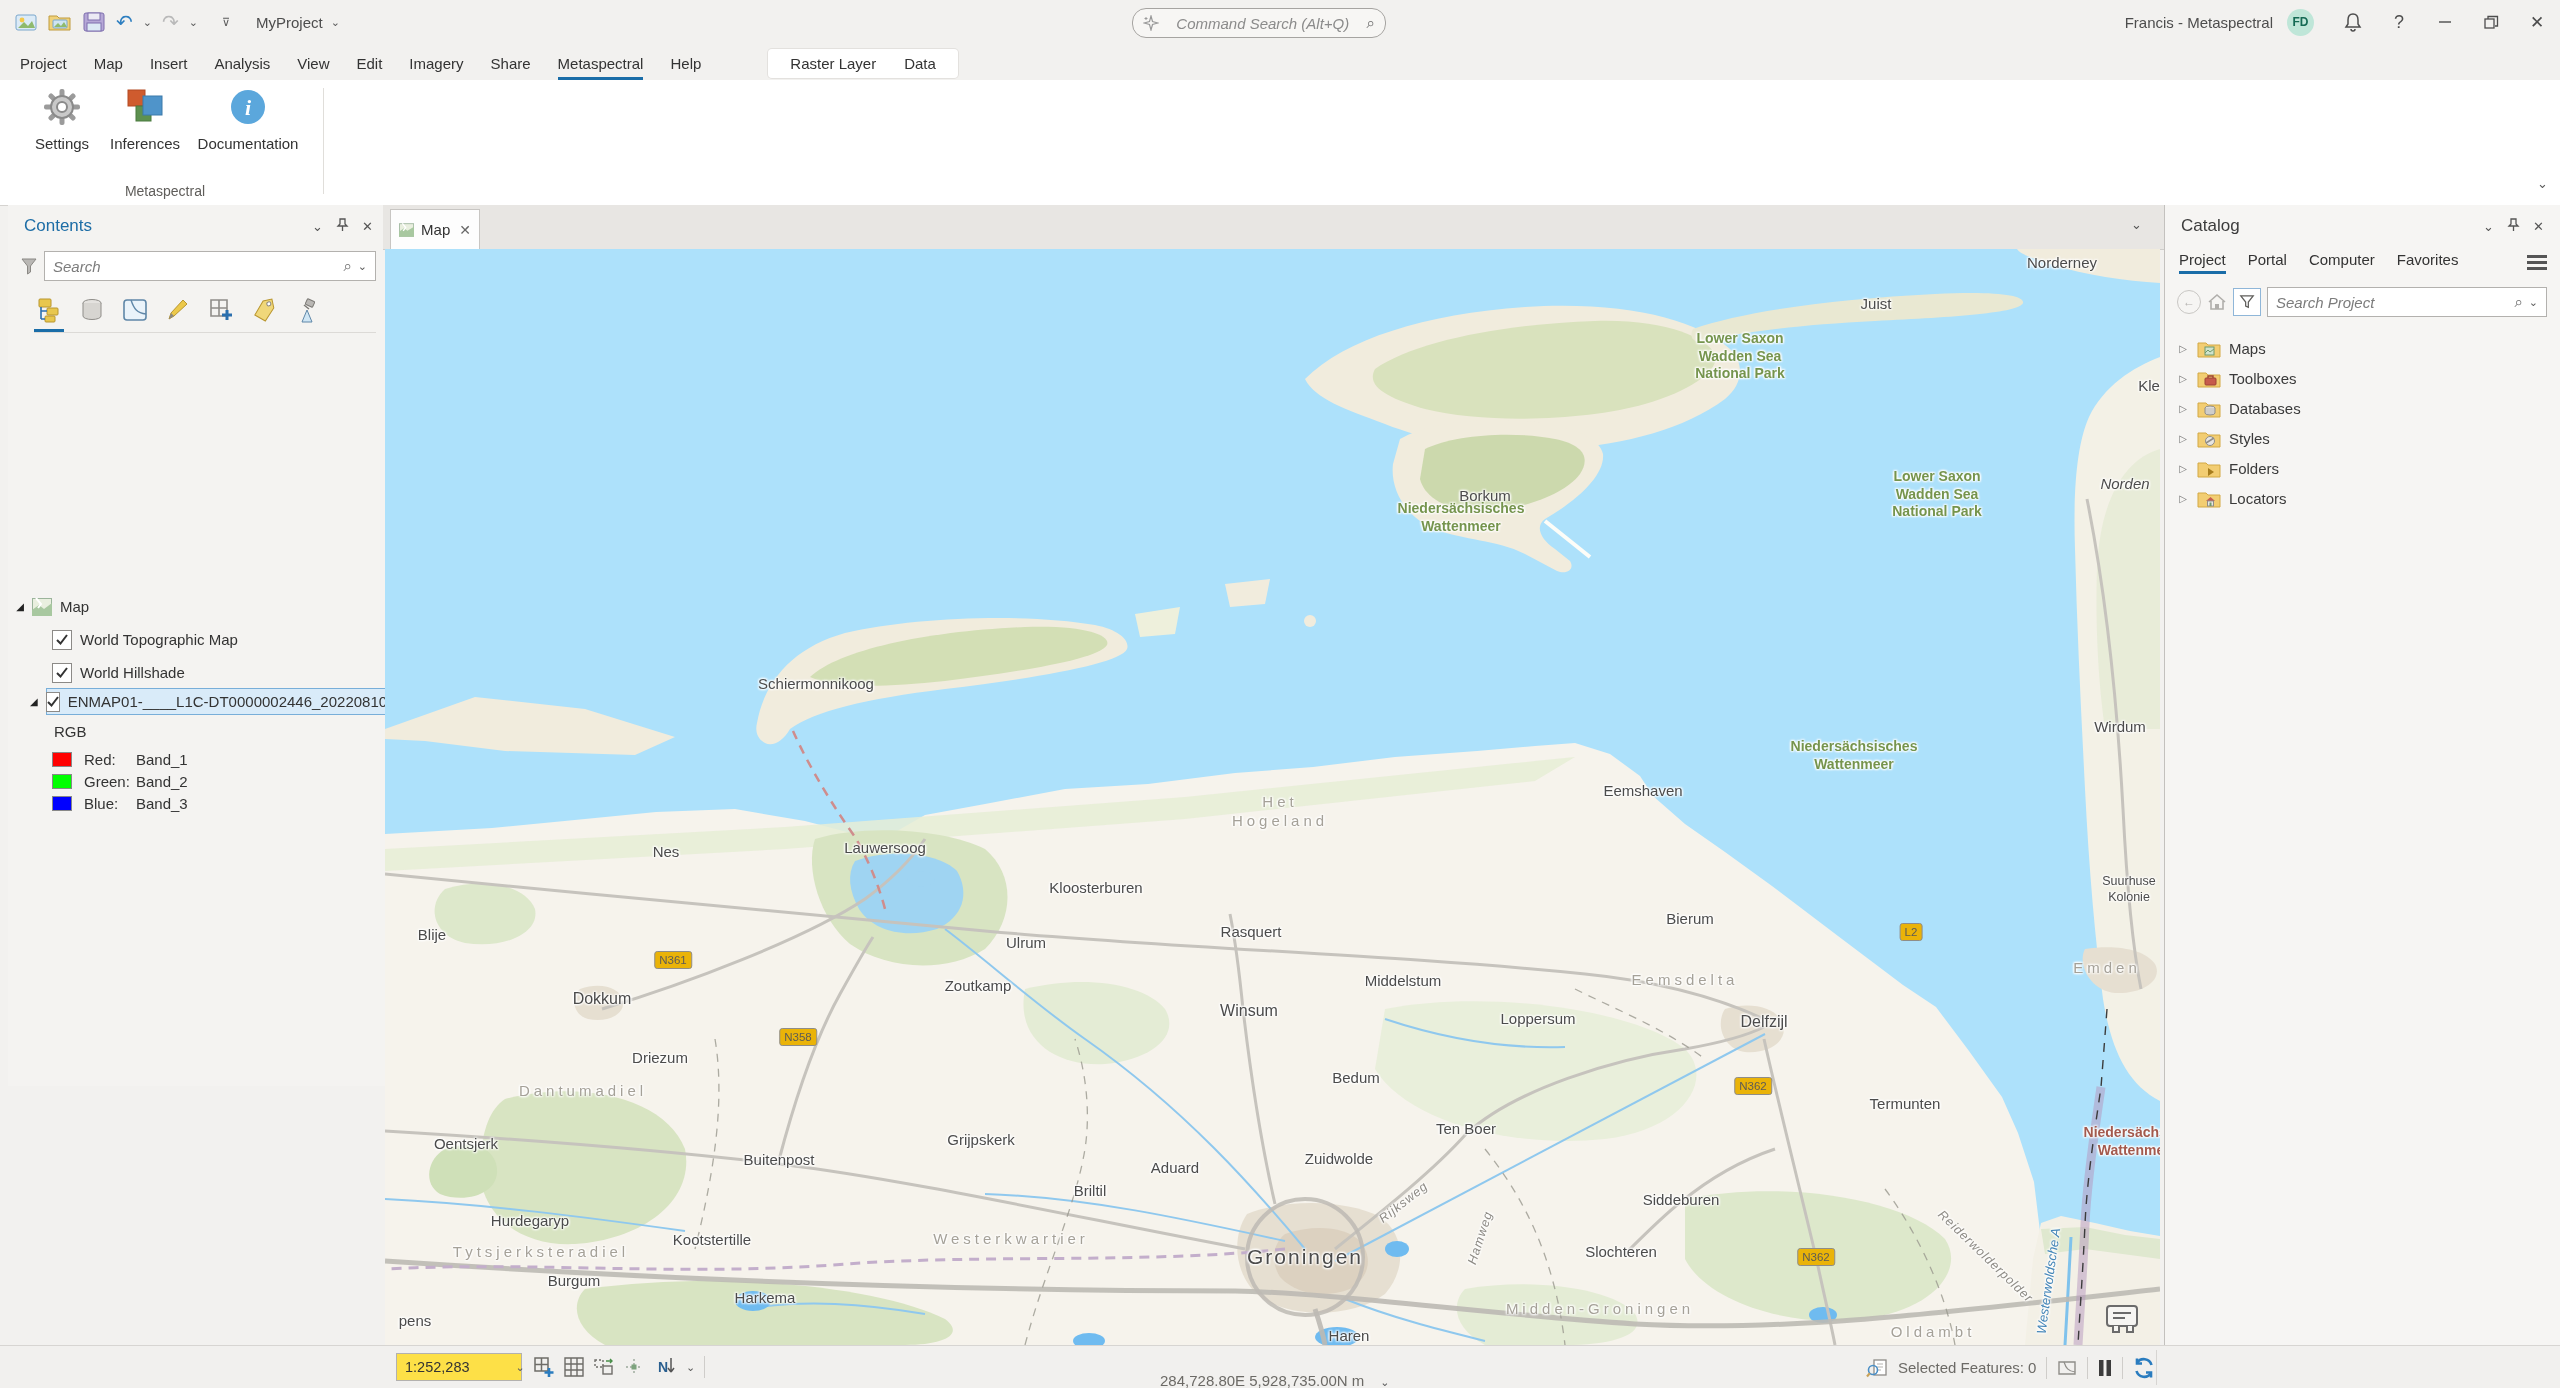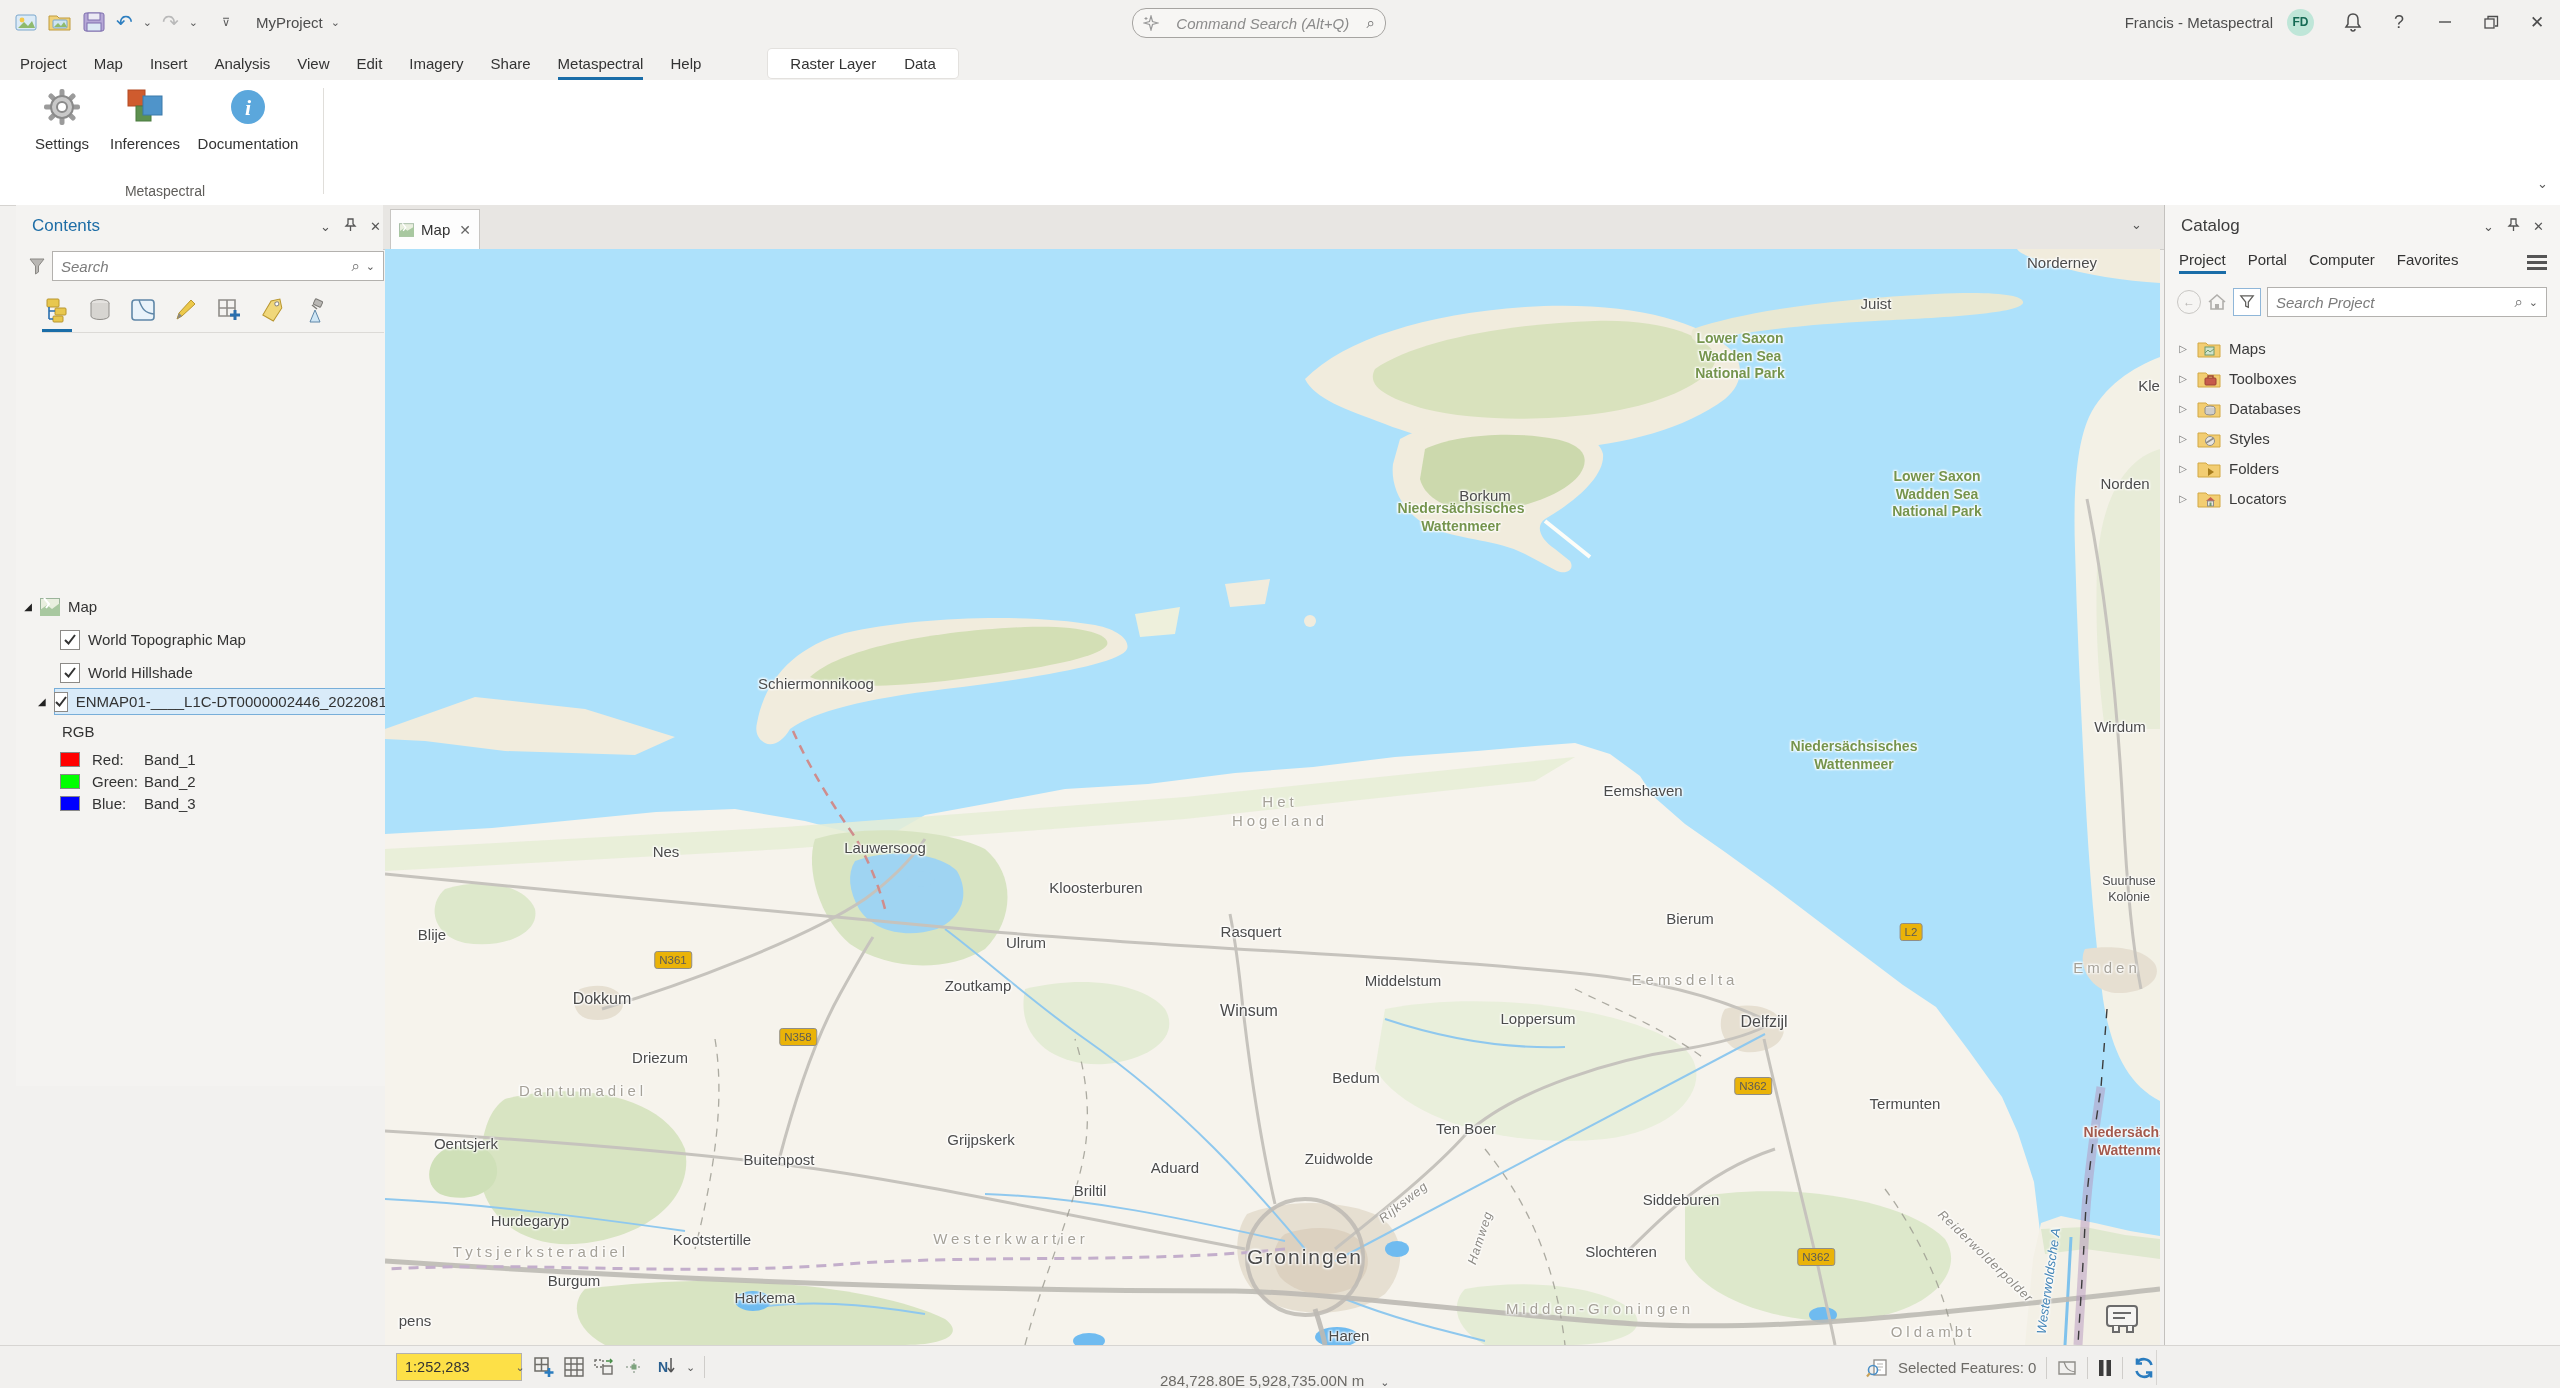--- a/index.html
+++ b/index.html
@@ -25,21 +25,21 @@
   #ctxgroup{display:flex;background:#fff;border-radius:4px;margin-left:40px;margin-bottom:2px;padding:0 8px;box-shadow:0 0 0 1px #e3e1de;}
   .ctab{padding:6px 14px;font-size:15px;color:#333;}
   #ribbon-body{position:absolute;left:0;top:80px;width:2560px;height:125px;background:#fff;border-bottom:1px solid #d5d3d0;}
   .rbtn{position:absolute;top:8px;width:100px;display:flex;flex-direction:column;align-items:center;gap:6px;}
   .rbtn .lbl{font-size:15px;color:#333;}
   #grp-label{position:absolute;left:30px;top:103px;width:270px;text-align:center;font-size:14px;color:#5f5d5a;}
   #grp-divider{position:absolute;left:323px;top:8px;height:106px;width:1px;background:#e0deda;}
   #ribbon-collapse{position:absolute;right:12px;top:96px;color:#5a5a5a;font-size:13px;}
   
   .pane{position:absolute;top:205px;height:1140px;background:#f4f3f1;}
-  #contents-pane{left:16px;width:382px;border-right:1px solid #0c4a6e;height:881px;}
+  #contents-pane{left:8px;width:382px;border-right:1px solid #0c4a6e;height:881px;}
   #catalog-pane{left:2164px;width:396px;border-left:1px solid #c3c1be;height:1140px;background:#f6f5f3;}
   .pane-h{display:flex;align-items:center;height:42px;padding:0 10px 0 16px;}
   .pane-title{font-size:17px;flex:1;}
   #contents-pane .pane-title{color:#1d6da6;}
   #catalog-pane .pane-title{color:#3c3c3c;}
   .pane-hic{width:25px;text-align:center;color:#555;font-size:13px;}
   .searchrow{display:flex;align-items:center;gap:6px;padding:4px 14px 6px 12px;}
   .searchbox{flex:1;height:28px;background:#fff;border:1px solid #b3b1ae;display:flex;align-items:center;padding:0 8px;gap:6px;}
   .searchbox .ph{flex:1;font-style:italic;color:#7c7c7c;font-size:15px;}
   .mag{color:#6d6d6d;font-size:15px;}
@@ -484,21 +484,21 @@
         <span class="ml" style="left: 1764px; top: 137px;">Kle</span>
         <span class="ml park" style="left: 1355px; top: 107px;">Lower Saxon
 Wadden Sea
 National Park</span>
         <span class="ml park" style="left: 1552px; top: 245px;">Lower Saxon
 Wadden Sea
 National Park</span>
         <span class="ml" style="left: 1100px; top: 247px;">Borkum</span>
         <span class="ml park" style="left: 1076px; top: 268px;">Niedersächsisches
 Wattenmeer</span>
-        <span class="ml" style="left: 1740px; top: 235px;">Norden</span>
+        <span class="ml" style="left: 1740px; top: 235px; font-style: italic;">Norden</span>
         <span class="ml" style="left: 431px; top: 435px;">Schiermonnikoog</span>
         <span class="ml" style="left: 1735px; top: 478px;">Wirdum</span>
         <span class="ml park" style="left: 1469px; top: 506px;">Niedersächsisches
 Wattenmeer</span>
         <span class="ml" style="left: 1258px; top: 542px;">Eemshaven</span>
         <span class="ml muni" style="left: 895px; top: 563px;">Het
 Hogeland</span>
         <span class="ml" style="left: 281px; top: 603px;">Nes</span>
         <span class="ml" style="left: 500px; top: 599px;">Lauwersoog</span>
         <span class="ml" style="left: 711px; top: 639px;">Kloosterburen</span>

